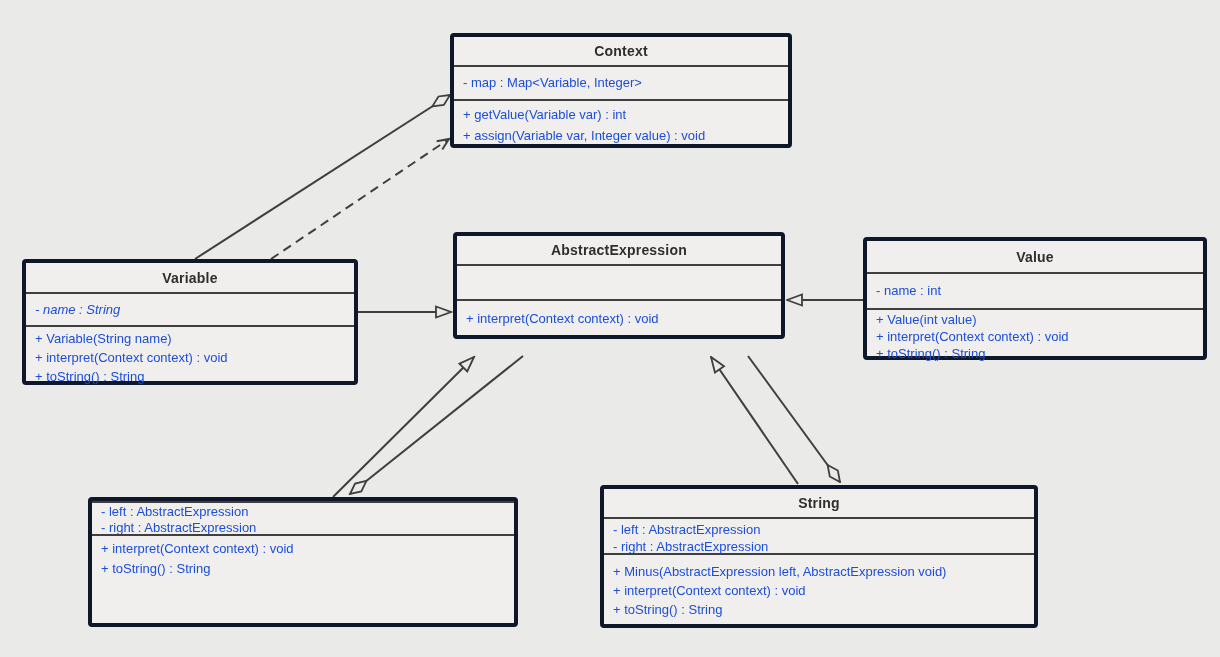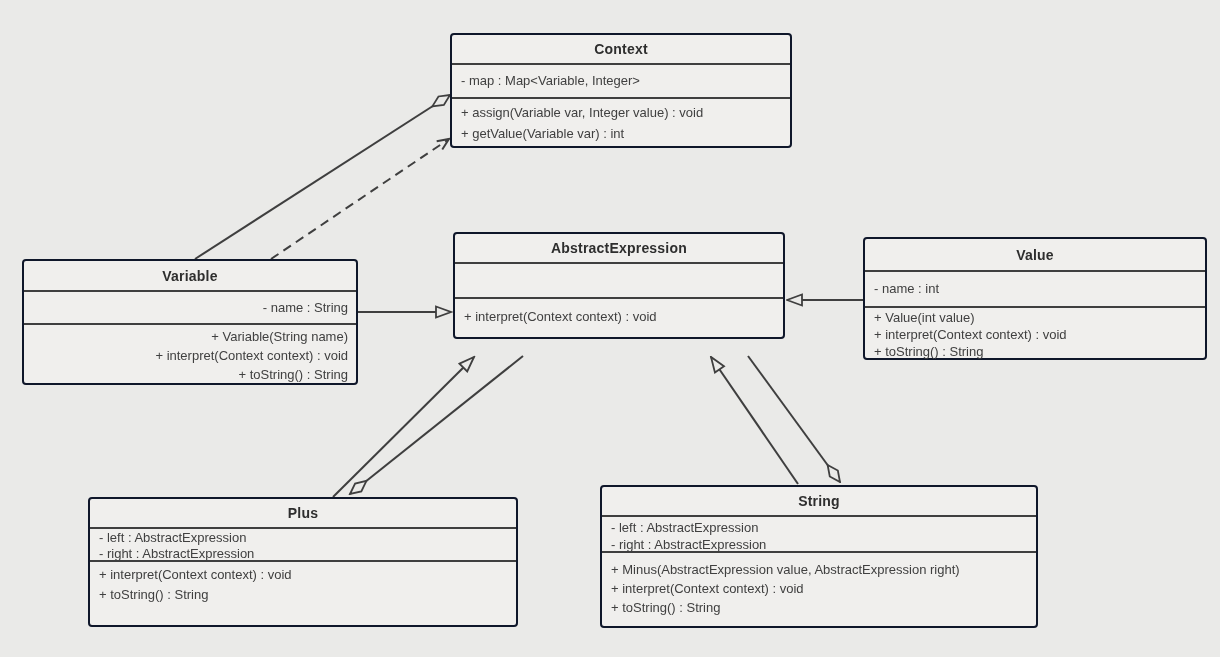--- a/index.html
+++ b/index.html
@@ -4,42 +4,42 @@
 <style>
   html,body { margin:0; padding:0; background:#eaeae8; }
   .canvas {
     position:relative; width:1220px; height:657px;
     background:#eaeae8; overflow:hidden;
     font-family:"Liberation Sans", sans-serif;
   }
   svg.edges { position:absolute; left:0; top:0; width:1220px; height:657px; }
   .class-box {
     position:absolute; box-sizing:border-box;
-    background:#f0efed; border:2px solid #0f172a; border-radius:4px;
+    background:#f0efed; border:4px solid #0f172a; border-radius:4px;
     display:flex; flex-direction:column; color:#333;
   }
   .cb-title {
     flex:0 0 auto; display:flex; align-items:center; justify-content:center;
     font-weight:bold; font-size:14px; color:#2e2e2e; letter-spacing:0.2px;
   }
   .cb-attrs, .cb-methods {
     flex:0 0 auto; box-sizing:border-box;
     border-top:2px solid #3f3f3f;
     padding:2px 8px 0 9px; font-size:13px; overflow:hidden;
   }
-  .member { white-space:nowrap; color:#404040; }
+  .member { white-space:nowrap; color:#1d4ed8; }
   
   #box-context  { left:450px; top:33px;  width:342px; height:115px; }
   #box-context .cb-title   { height:28px; }
   #box-context .cb-attrs   { height:34px; line-height:28px; }
   #box-context .cb-methods { height:49px; line-height:21px; padding-top:3px; }
 
-  #box-variable { left:22px;  top:259px; width:336px; height:126px;text-align:right; }
+  #box-variable { left:22px;  top:259px; width:336px; height:126px; }
   #box-variable .cb-title   { height:29px; }
-  #box-variable .cb-attrs   { height:33px; line-height:28px; }
+  #box-variable .cb-attrs   { height:33px; line-height:28px;font-style:italic; }
   #box-variable .cb-methods { height:60px; line-height:19px; padding-top:2px; }
 
   #box-abstract { left:453px; top:232px; width:332px; height:107px; }
   #box-abstract .cb-title   { height:28px; }
   #box-abstract .cb-attrs   { height:35px; }
   #box-abstract .cb-methods { height:40px; line-height:20px; padding-top:8px; }
 
   #box-value    { left:863px; top:237px; width:344px; height:123px; }
   #box-value .cb-title   { height:31px; }
   #box-value .cb-attrs   { height:36px; line-height:30px; }
@@ -82,22 +82,22 @@
     <line x1="798" y1="484" x2="711" y2="357" stroke="#3f3f3f" stroke-width="2" marker-end="url(#mTriangle)"></line>
     <line x1="748" y1="356" x2="840" y2="482" stroke="#3f3f3f" stroke-width="2" marker-end="url(#mDiamond)"></line>
   </svg>
 
   <div class="class-box" id="box-context">
     <div class="cb-title">Context</div>
     <div class="cb-attrs">
       <div class="member">- map : Map&lt;Variable, Integer&gt;</div>
     </div>
     <div class="cb-methods">
+      <div class="member">+ getValue(Variable var) : int</div>
       <div class="member">+ assign(Variable var, Integer value) : void</div>
-      <div class="member">+ getValue(Variable var) : int</div>
     </div>
   </div>
 
   <div class="class-box" id="box-variable">
     <div class="cb-title">Variable</div>
     <div class="cb-attrs">
       <div class="member">- name : String</div>
     </div>
     <div class="cb-methods">
       <div class="member">+ Variable(String name)</div>
@@ -120,37 +120,36 @@
       <div class="member">- name : int</div>
     </div>
     <div class="cb-methods">
       <div class="member">+ Value(int value)</div>
       <div class="member">+ interpret(Context context) : void</div>
       <div class="member">+ toString() : String</div>
     </div>
   </div>
 
   <div class="class-box" id="box-plus">
-    <div class="cb-title">Plus</div>
     <div class="cb-attrs">
       <div class="member">- left : AbstractExpression</div>
       <div class="member">- right : AbstractExpression</div>
     </div>
     <div class="cb-methods">
       <div class="member">+ interpret(Context context) : void</div>
       <div class="member">+ toString() : String</div>
     </div>
   </div>
 
   <div class="class-box" id="box-minus">
     <div class="cb-title">String</div>
     <div class="cb-attrs">
       <div class="member">- left : AbstractExpression</div>
       <div class="member">- right : AbstractExpression</div>
     </div>
     <div class="cb-methods">
-      <div class="member">+ Minus(AbstractExpression value, AbstractExpression right)</div>
+      <div class="member">+ Minus(AbstractExpression left, AbstractExpression void)</div>
       <div class="member">+ interpret(Context context) : void</div>
       <div class="member">+ toString() : String</div>
     </div>
   </div>
 
 </div>
 
 </body></html>

